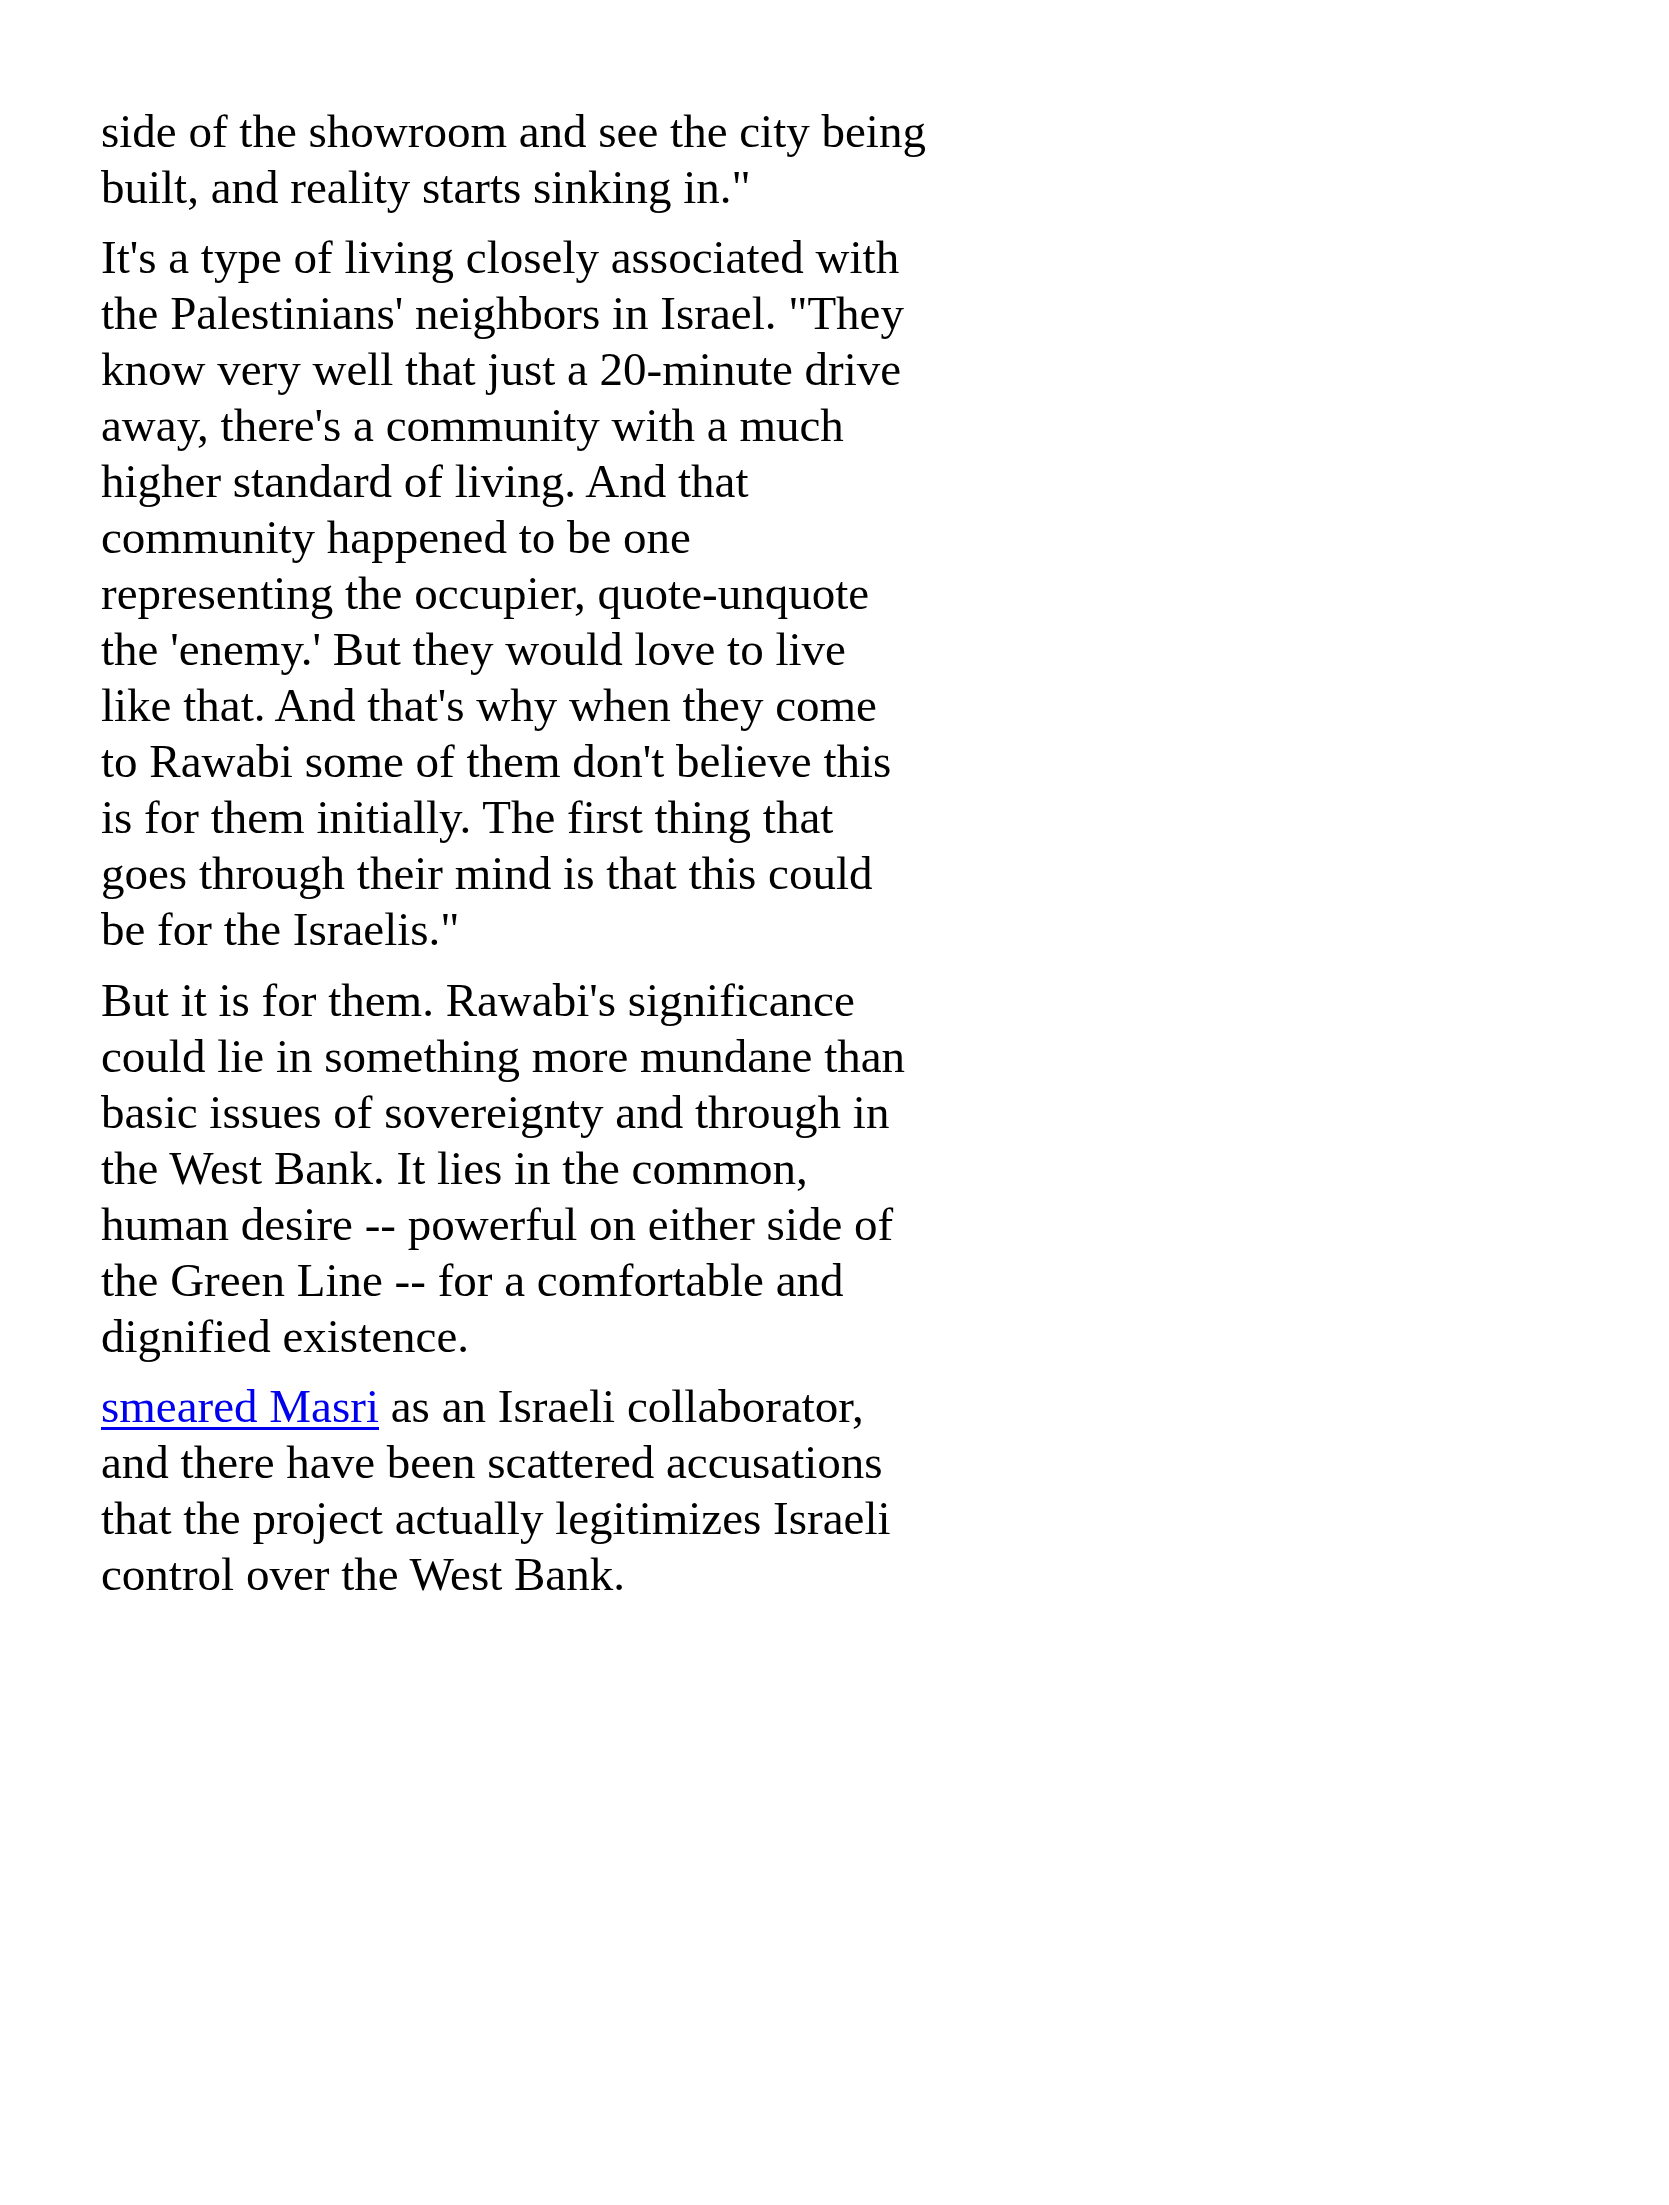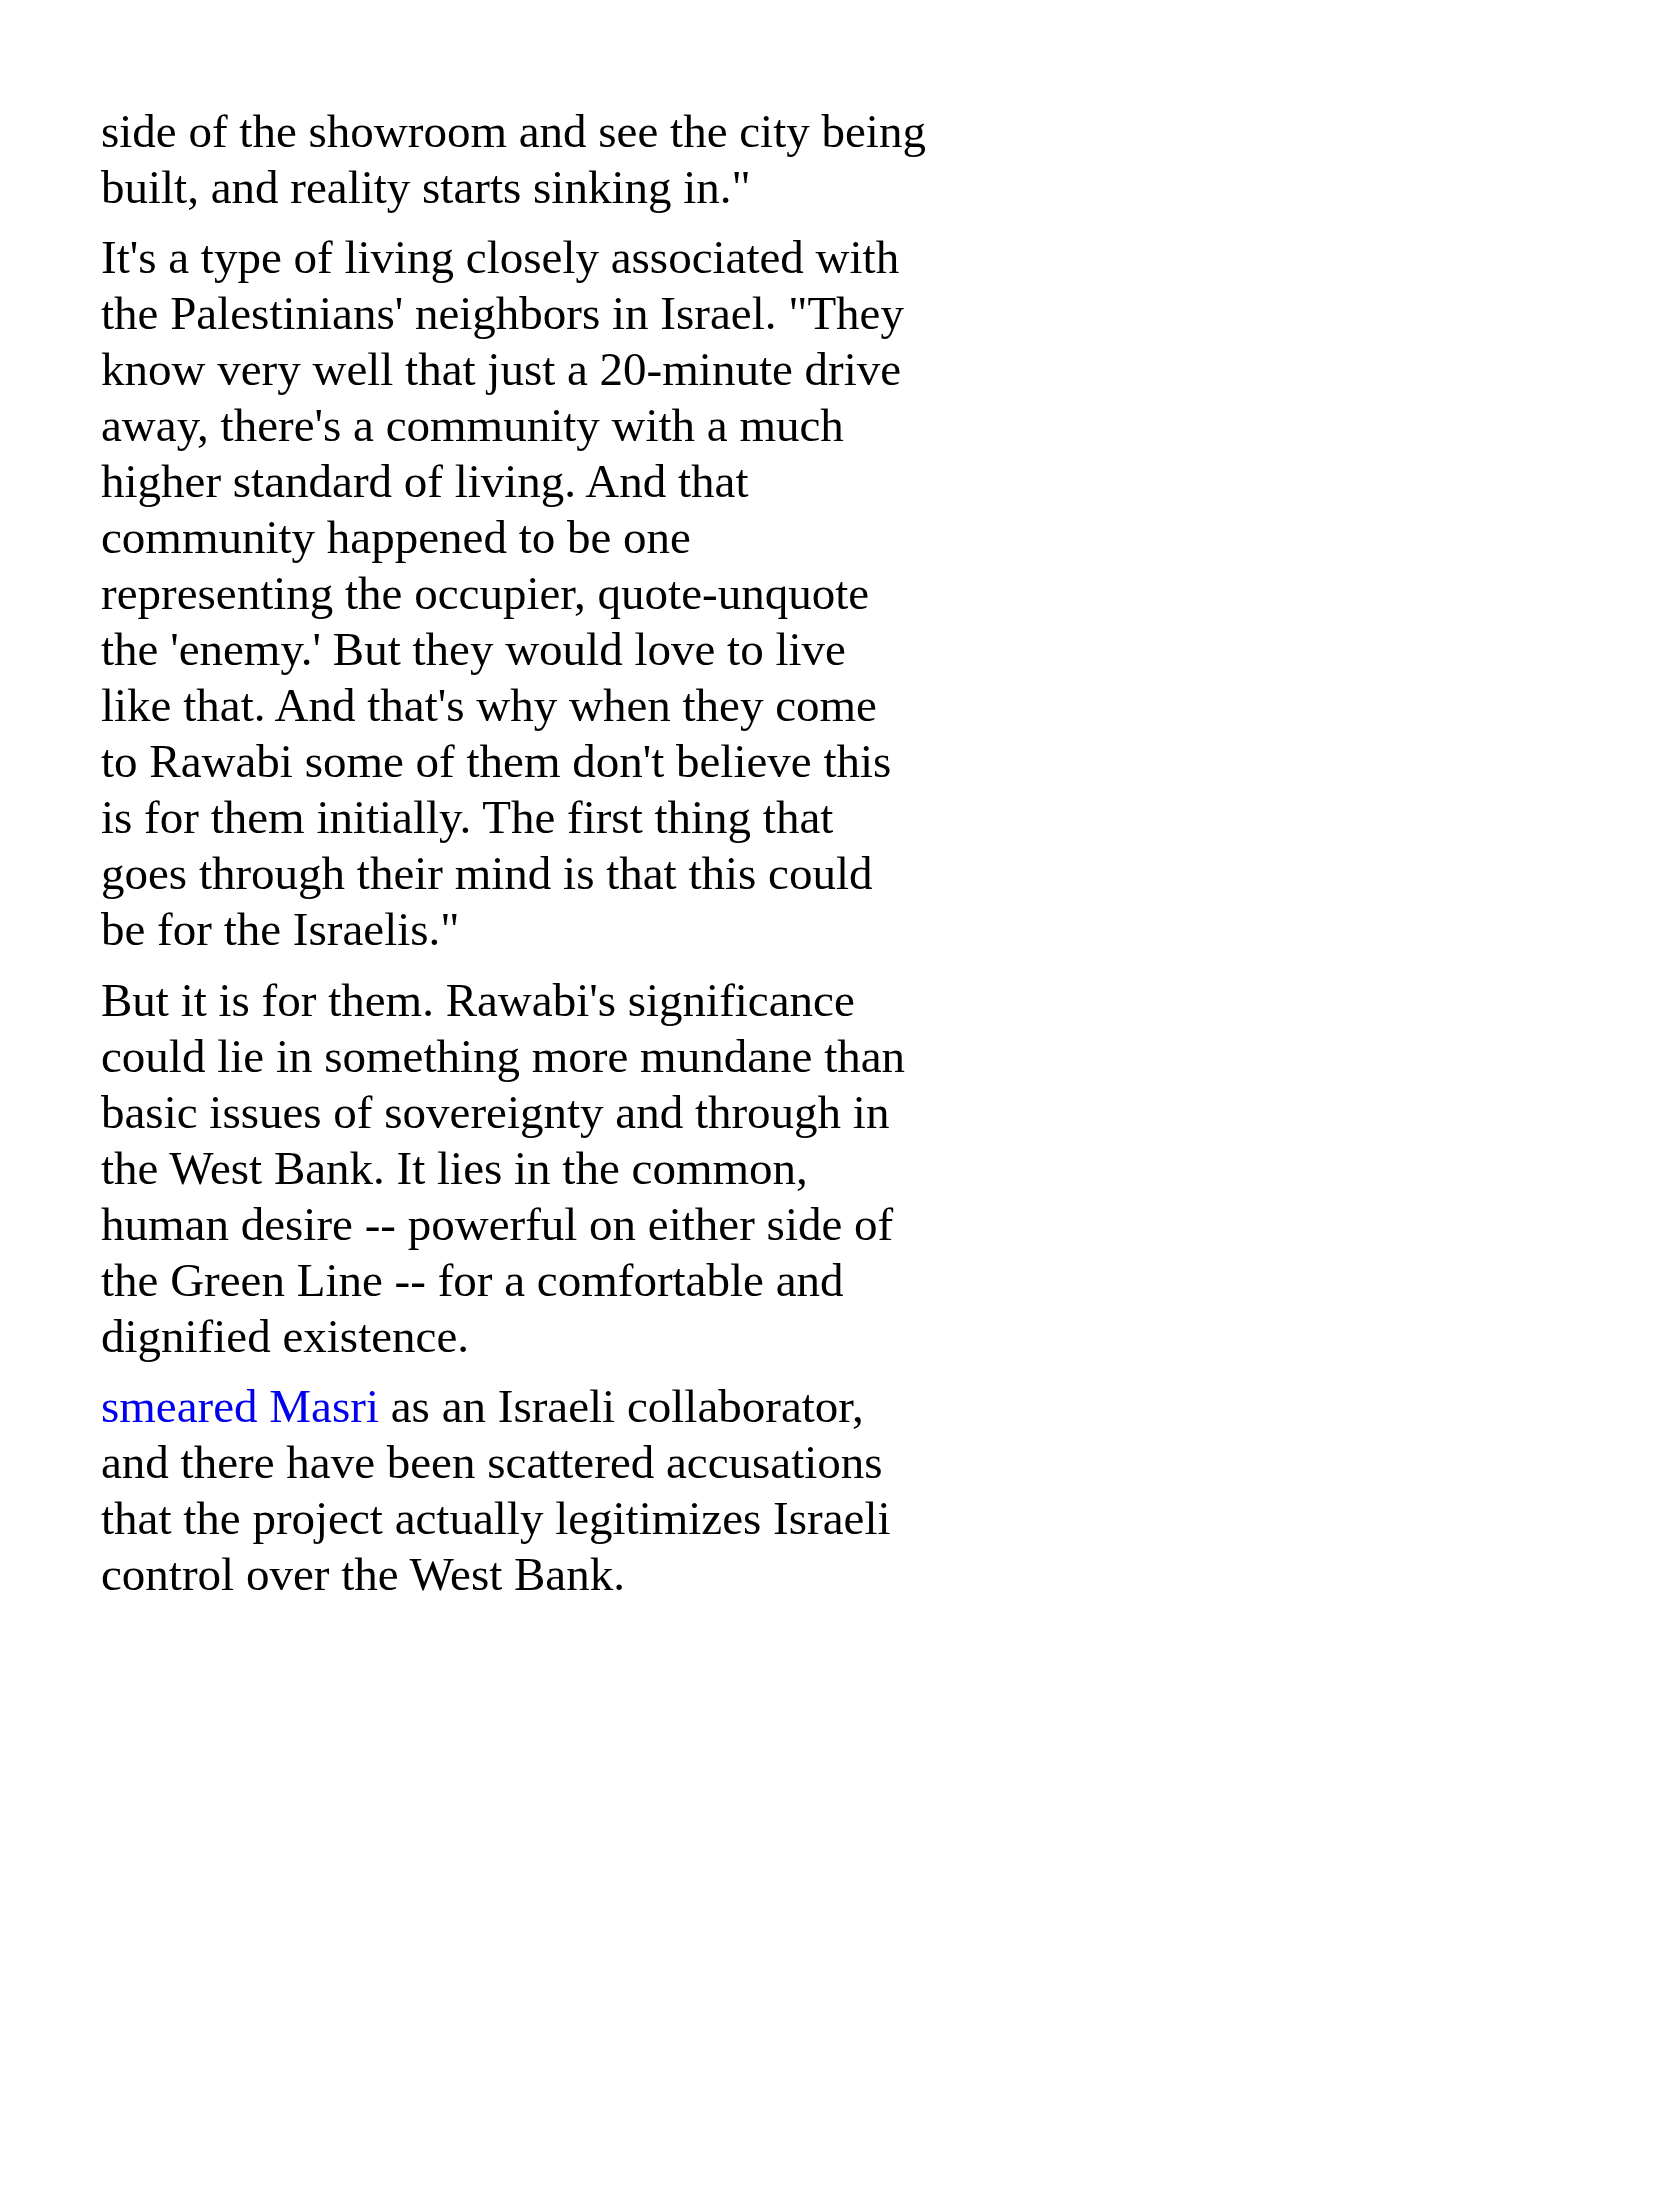--- a/index.html
+++ b/index.html
@@ -23,20 +23,21 @@
     color: var(--text-color, #000000);
     font-size: 47px;
     line-height: 56px;
   }
   .article p {
     margin: 0 0 14.4px 0;
     white-space: pre; 
   }
   .article a.inline-link {
     color: var(--link-color, #0000EE);
+    text-decoration: underline;
     text-decoration-thickness: 3.3px;
     text-underline-offset: 4.6px;
     cursor: pointer;
   }
   .bates-footer {
     position: absolute;
     top: 2157px;
     right: 25px;
     font-family: Liberation Sans, sans-serif;
     font-size: 33px;

